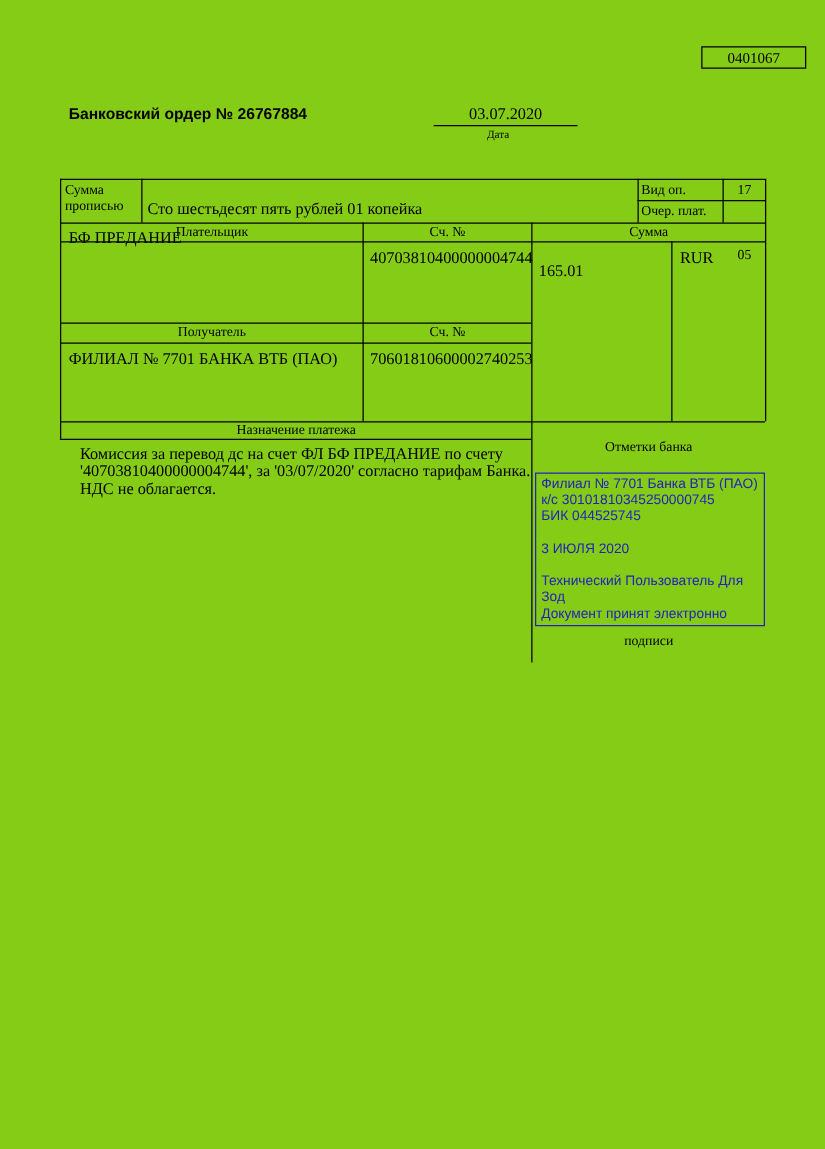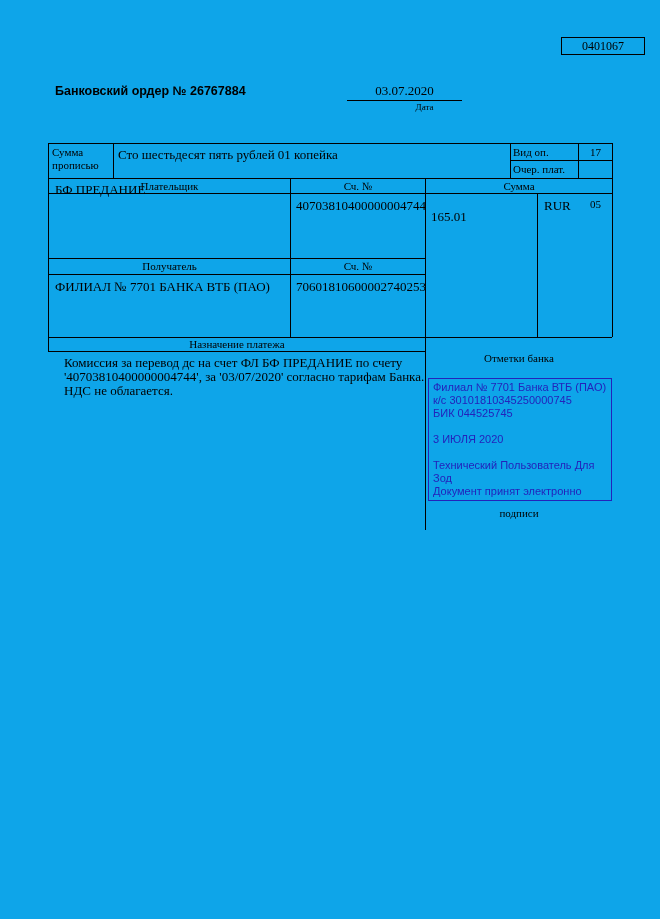--- a/index.html
+++ b/index.html
@@ -1,17 +1,17 @@
 <!DOCTYPE html>
 <html><head>
 <meta charset="utf-8">
 <style>
   html, body { margin:0; padding:0; background:#ffffff; }
   .page {
-    position:relative; width:660px; height:919px; background:#0ea5e9;
+    position:relative; width:660px; height:919px; background:#84cc16;
     font-family:"Liberation Serif", serif; color:#000; overflow:hidden;
   }
   .abs  { position:absolute; }
   .hline { position:absolute; height:1px; background:#000; }
   .vline { position:absolute; width:1px; background:#000; }
   .center { text-align:center; }
   .t13 { font-size:13px; line-height:15px; }
   .t11 { font-size:11px; line-height:13px; }
   .hdr { font-size:11px; line-height:13px; }
   .t9  { font-size:9px;  line-height:10px; }
@@ -34,42 +34,42 @@
 <body>
 
 <div class="page">
 
   <div class="abs form-code" style="left:561px; top:37px; width:84px; height:18px;">0401067</div>
 
   <div class="abs title" style="left:55px; top:84px;">Банковский ордер № 26767884</div>
 
   <div class="abs t13 center" style="left:347px; top:83px; width:115px;">03.07.2020</div>
   <div class="hline" style="left:347px; top:100px; width:115px;"></div>
-  <div class="abs t9 center" style="left:367px; top:102px; width:115px;">Дата</div>
+  <div class="abs t9 center" style="left:341px; top:102px; width:115px;">Дата</div>
 
   <div class="hline" style="left:48px; top:143px; width:564px;"></div>
   <div class="hline" style="left:510px; top:160px; width:102px;"></div>
   <div class="hline" style="left:48px; top:178px; width:564px;"></div>
   <div class="hline" style="left:48px; top:193px; width:564px;"></div>
   <div class="hline" style="left:48px; top:258px; width:377px;"></div>
   <div class="hline" style="left:48px; top:274px; width:377px;"></div>
   <div class="hline" style="left:48px; top:337px; width:564px;"></div>
   <div class="hline" style="left:48px; top:351px; width:377px;"></div>
 
   <div class="vline" style="left:48px; top:143px; height:208px;"></div>
   <div class="vline" style="left:113px; top:143px; height:35px;"></div>
   <div class="vline" style="left:290px; top:178px; height:159px;"></div>
   <div class="vline" style="left:425px; top:178px; height:352px;"></div>
   <div class="vline" style="left:510px; top:143px; height:35px;"></div>
   <div class="vline" style="left:578px; top:143px; height:35px;"></div>
   <div class="vline" style="left:612px; top:143px; height:194px;"></div>
   <div class="vline" style="left:537px; top:193px; height:144px;"></div>
 
   <div class="abs t11" style="left:52px; top:146px; width:58px;">Сумма прописью</div>
-  <div class="abs t13" style="left:118px; top:147px; width:388px;">Сто шестьдесят пять рублей 01 копейка</div>
+  <div class="abs t13" style="left:118px; top:159px; width:388px;">Сто шестьдесят пять рублей 01 копейка</div>
 
   <div class="abs t11" style="left:513px; top:146px;">Вид оп.</div>
   <div class="abs hdr center" style="left:579px; top:146px; width:33px;">17</div>
   <div class="abs t11" style="left:513px; top:163px;">Очер. плат.</div>
   <div class="abs hdr center" style="left:579px; top:163px; width:33px;margin-top:35px;">05</div>
 
   <div class="abs hdr center" style="left:49px; top:180px; width:241px;">Плательщик</div>
   <div class="abs hdr center" style="left:291px; top:180px; width:134px;">Сч. №</div>
   <div class="abs hdr center" style="left:426px; top:180px; width:186px;">Сумма</div>
 

